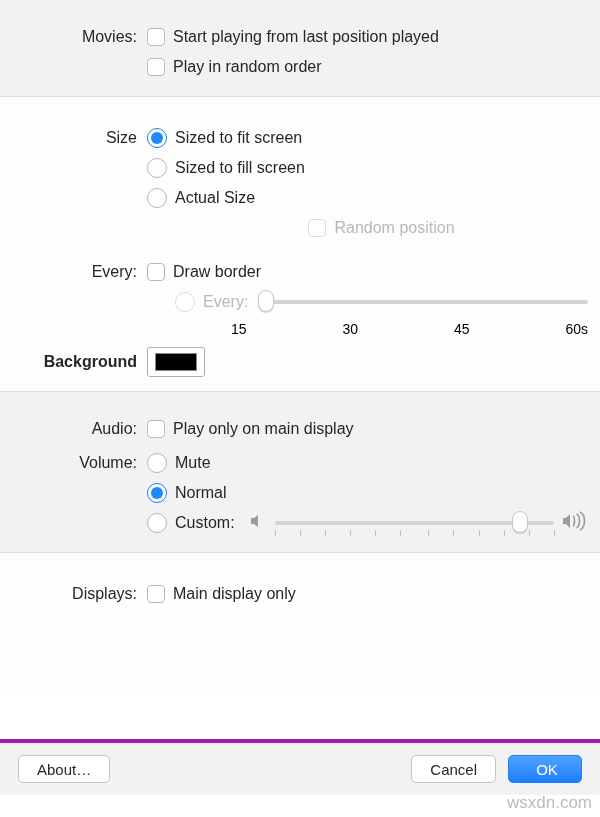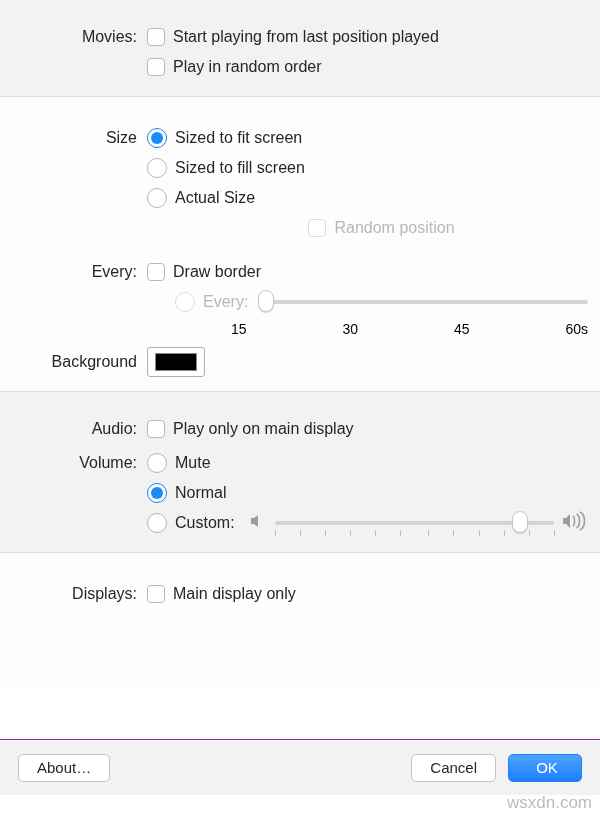--- a/index.html
+++ b/index.html
@@ -116,21 +116,21 @@
   
   .spk-low, .spk-high { color: #9c9c9c; flex-shrink: 0; }
   .spk-low { margin: 0 8px 0 6px; }
   .spk-high { margin-left: 8px; }
   
   .footer {
     position: absolute;
     left: 0; right: 0; bottom: 22px;
     height: 56px;
     background: #f2f2f2;
-    border-top: 1px solid #a21caf;
+    border-top: 4px solid #a21caf;
     display: flex;
     align-items: center;
     padding: 0 18px;
   }
   .btn {
     height: 28px;
     border: 1px solid #c4c4c4;
     border-radius: 5px;
     background: #fff;
     padding: 0 18px;
@@ -220,21 +220,21 @@
           <span>15</span>
           <span>30</span>
           <span>45</span>
           <span>60s</span>
         </div>
       </div>
     </div>
   </div>
 
   <div class="row" style="margin-top:10px; align-items:center">
-    <div class="label-col" style="padding-top:0; font-weight:400">Background</div>
+    <div class="label-col" style="padding-top:0; font-weight:700">Background</div>
     <div class="ctrl-col">
       <div class="colorwell">
         <div class="swatch"></div>
       </div>
     </div>
   </div>
 </div>
 
 <div class="section grey">
   <div class="row">

